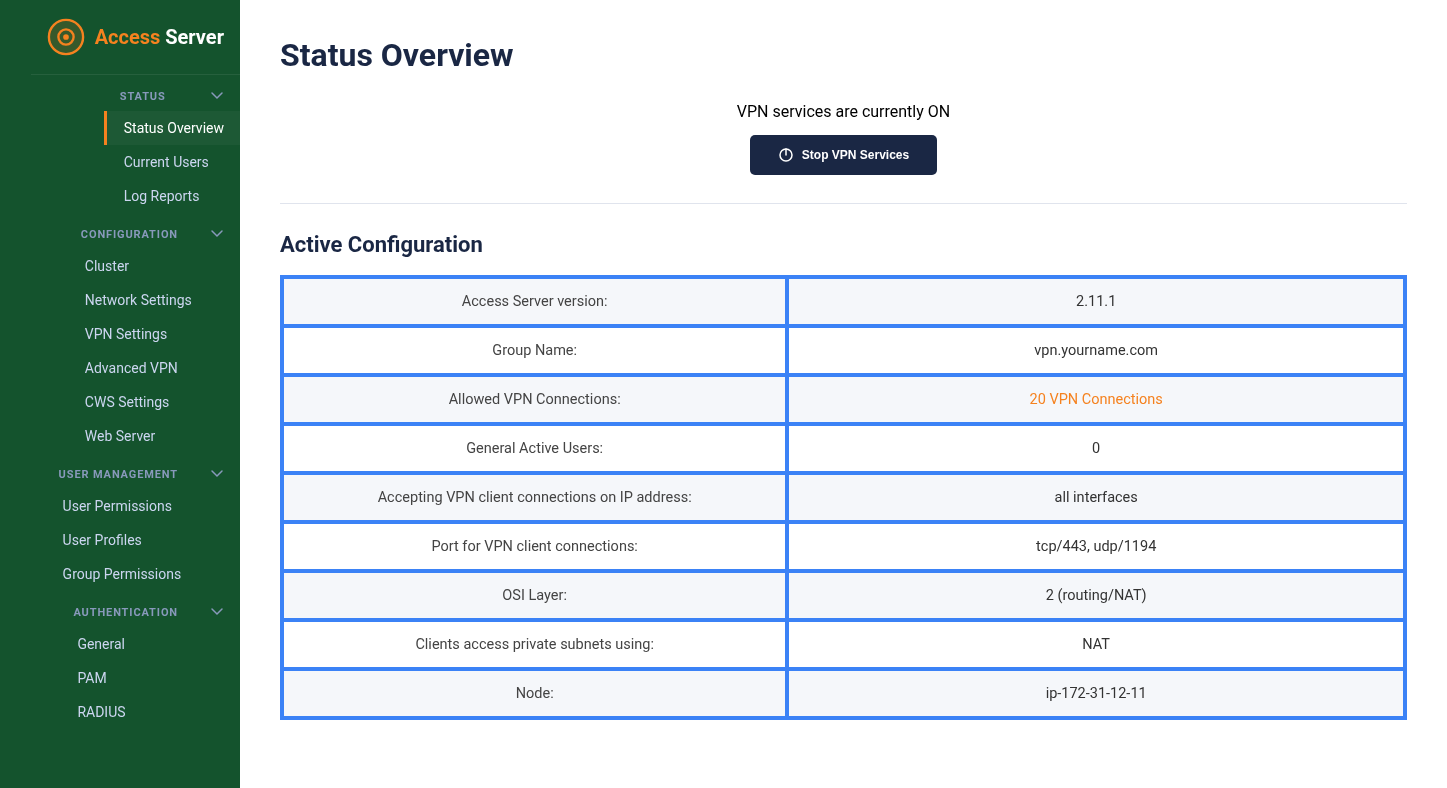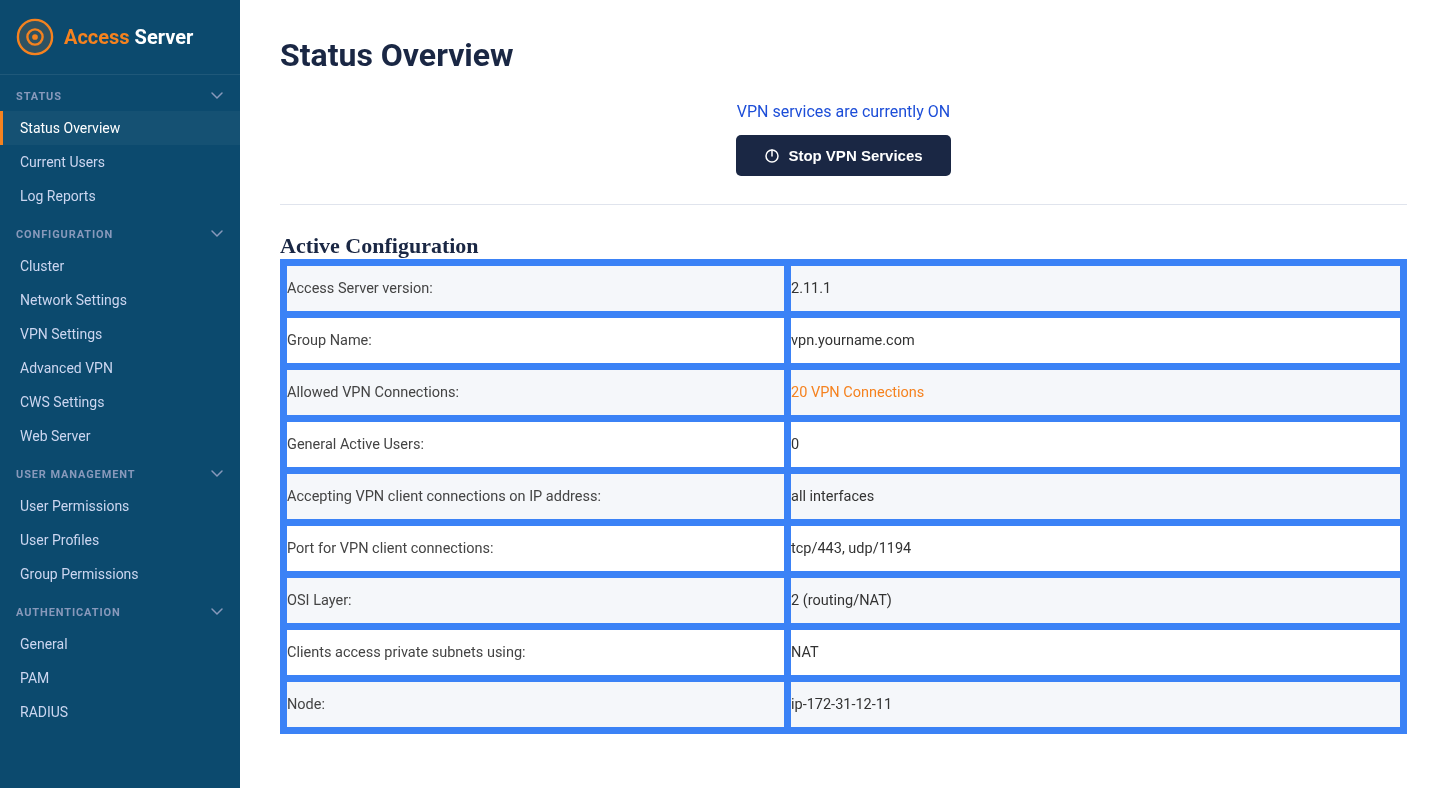--- a/index.html
+++ b/index.html
@@ -2,26 +2,27 @@
 <html><head>
   <meta charset="utf-8">
   <style>
     * { margin: 0; padding: 0; box-sizing: border-box; }
     body { font-family: -apple-system, BlinkMacSystemFont, 'Segoe UI', Roboto, sans-serif; display: flex; height: 788px; overflow: hidden; background: #fff; }
 
     
     .sidebar {
       width: 240px;
       min-width: 240px;
-      background: #0c4a6e;
+      background: #14532d;
       color: #fff;
       display: flex;
       flex-direction: column;
       height: 788px;
       overflow-y: auto;
+      align-items: flex-end;
     }
     .sidebar-logo {
       display: flex;
       align-items: center;
       padding: 18px 16px;
       border-bottom: 1px solid rgba(255,255,255,0.08);
     }
     .logo-icon {
       width: 38px;
       height: 38px;
@@ -44,20 +45,21 @@
       display: flex;
       align-items: center;
       justify-content: space-between;
       padding: 14px 16px 8px;
       font-size: 11px;
       font-weight: 700;
       letter-spacing: 0.08em;
       color: #8899bb;
       text-transform: uppercase;
       cursor: pointer;
+      gap: 32px;
     }
     .nav-section-header svg { width: 14px; height: 14px; fill: #8899bb; }
     .nav-item {
       display: block;
       padding: 9px 16px 9px 20px;
       font-size: 14px;
       color: #ccd6f0;
       cursor: pointer;
       text-decoration: none;
       position: relative;
@@ -90,61 +92,62 @@
       margin-bottom: 28px;
     }
 
     
     .vpn-status-bar {
       text-align: center;
       margin-bottom: 8px;
     }
     .vpn-status-text {
       font-size: 16px;
-      color: #1d4ed8;
+      color: #000000;
       margin-bottom: 14px;
     }
     .stop-vpn-btn {
       background: #1a2744;
       color: #fff;
       border: none;
       border-radius: 5px;
       padding: 12px 28px;
-      font-size: 15px;
+      font-size: 12px;
       font-weight: 600;
       cursor: pointer;
       display: inline-flex;
       align-items: center;
       gap: 8px;
     }
 
     
     .section-divider {
       border: none;
       border-top: 1px solid #e0e4ed;
       margin: 28px 0;
     }
 
     .section-title {
       font-size: 22px;
       font-weight: 700;
       color: #1a2744;
-      font-family: Liberation Serif, serif;
+      margin-bottom: 18px;
     }
 
     
     .config-table {
       width: 100%;
       border-collapse: collapse;
       font-size: 14.5px;
     }
     .config-table tr td {
       padding: 14px 0;
       color: #333;
-      border: 7px solid #3b82f6;
+      border: 4px solid #3b82f6;
+      text-align: center;
     }
     .config-table tr:nth-child(odd) td {
       background: #f5f7fa;
     }
     .config-table tr:nth-child(even) td {
       background: #fff;
     }
     .config-table td:first-child {
       color: #444;
       width: 45%;

